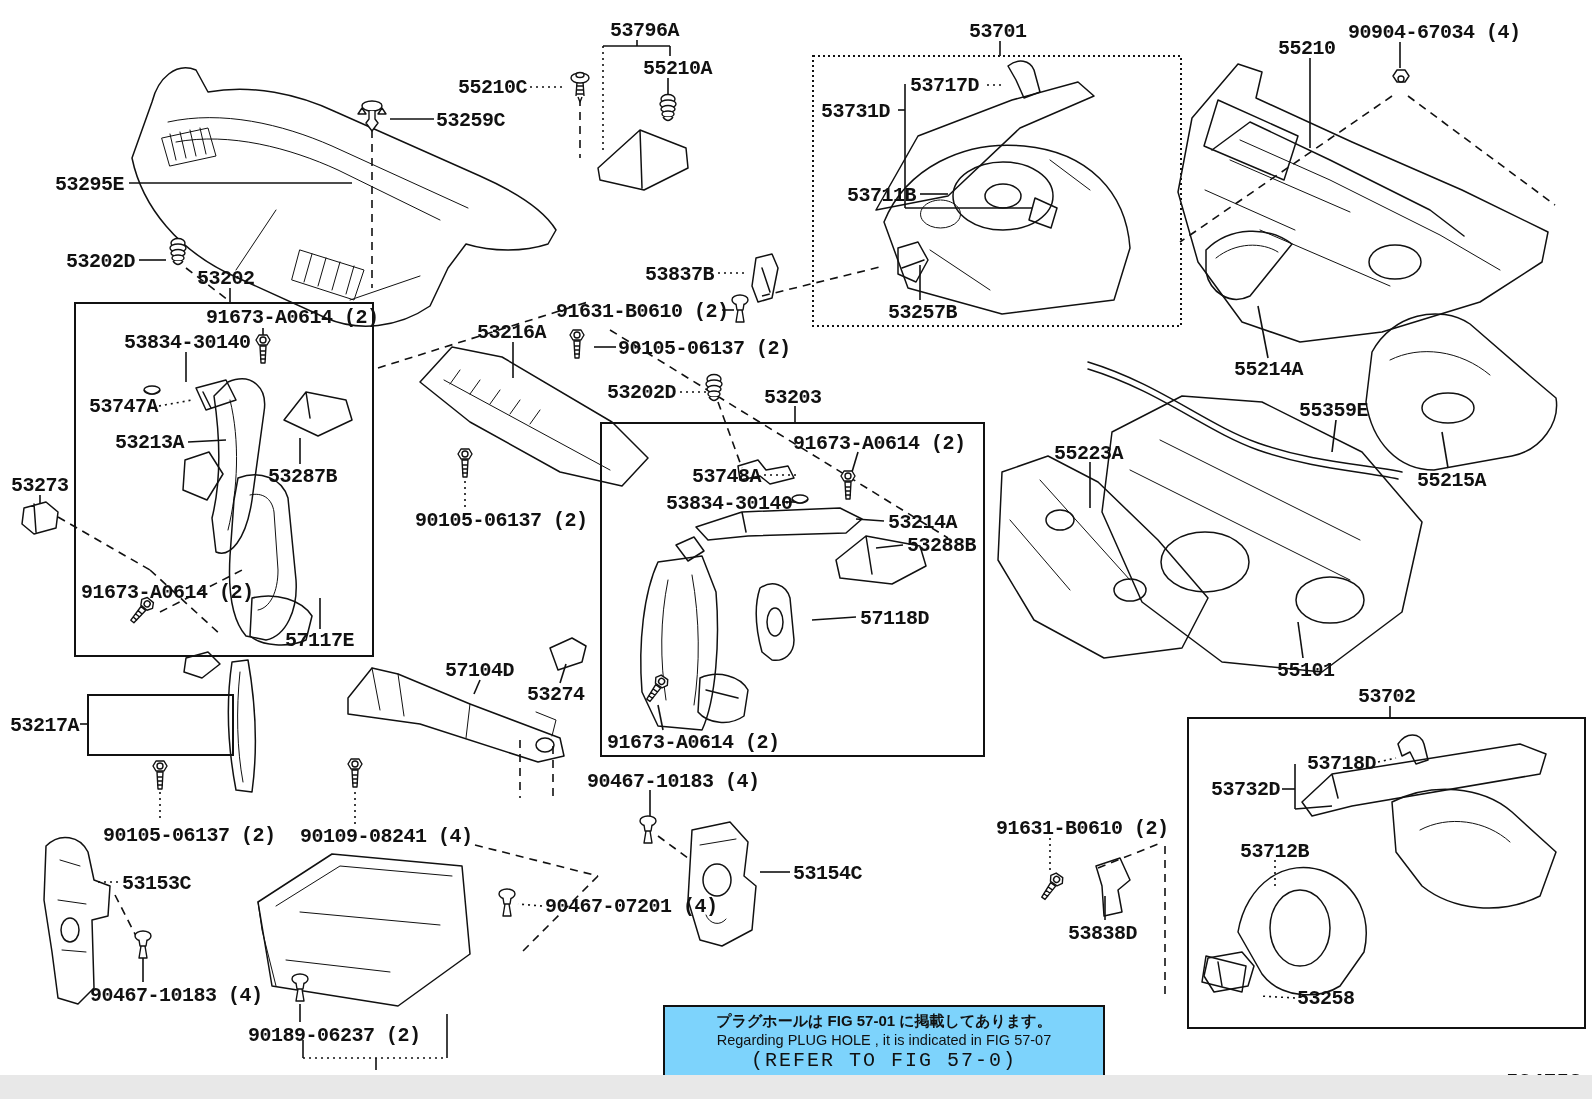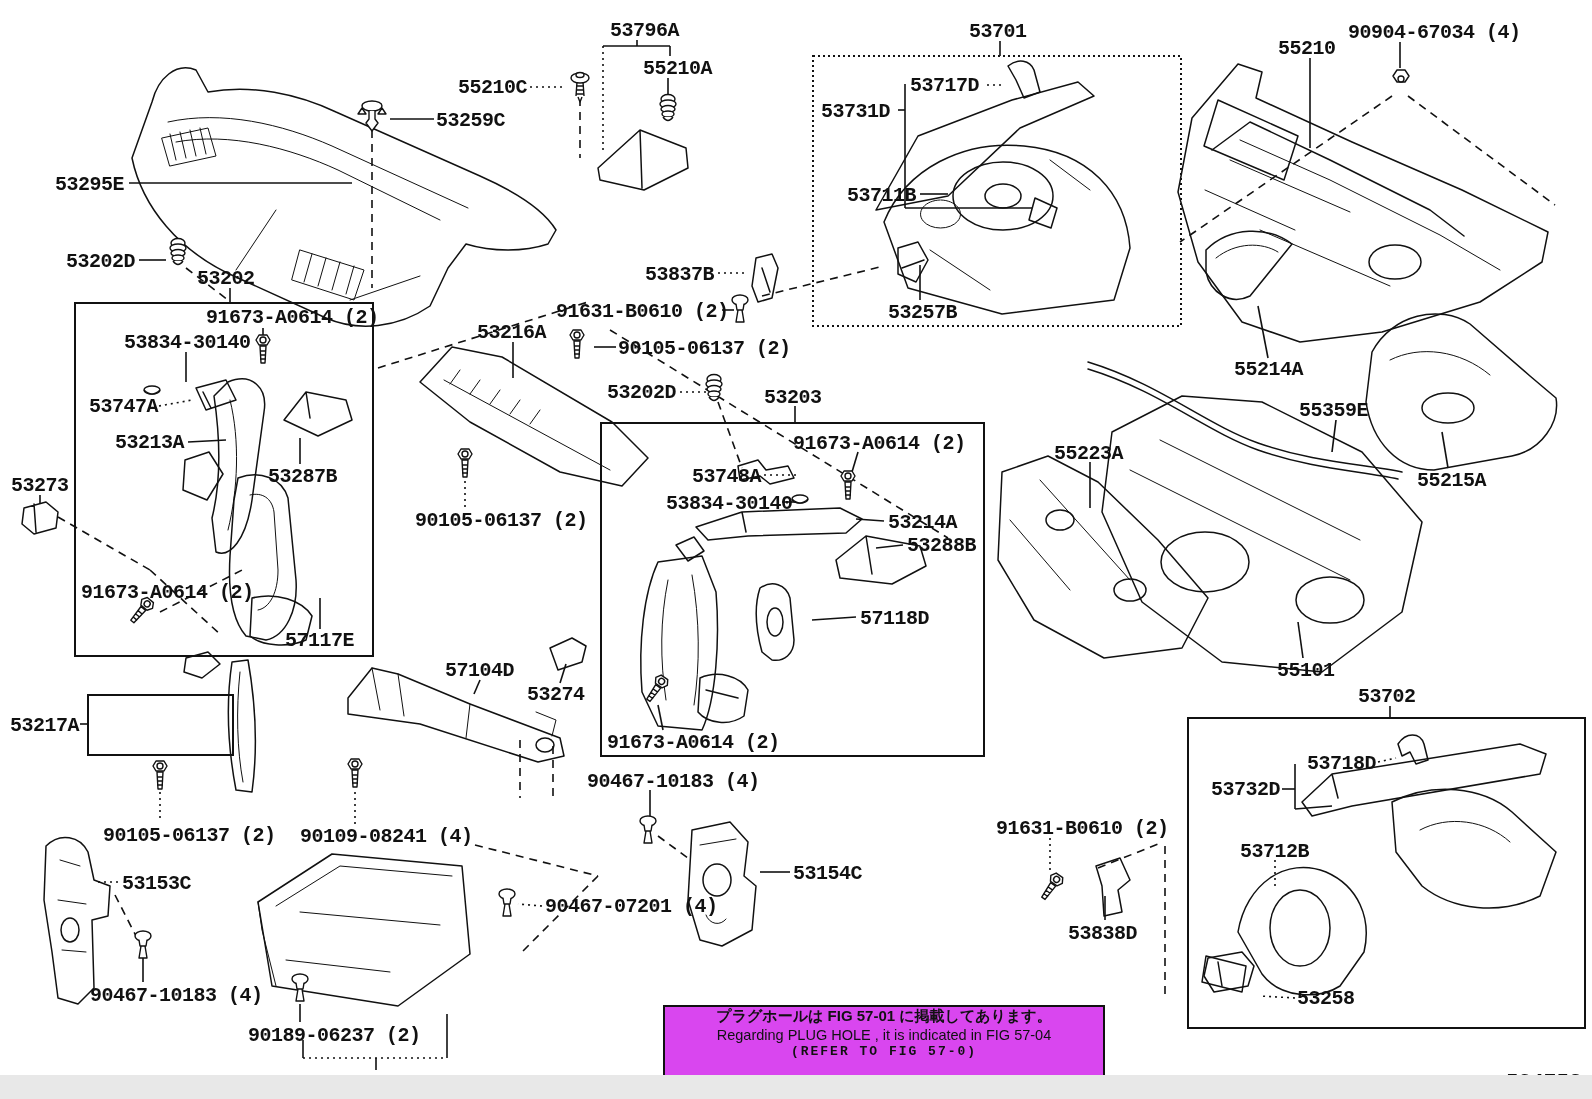--- a/index.html
+++ b/index.html
@@ -11,25 +11,25 @@
   .gbox{fill:none;stroke:#111;stroke-width:2;}
   .gbox.dot{stroke-dasharray:2 3;}
   .lead{stroke:#111;stroke-width:1.6;fill:none;}
   .lead.d{stroke-dasharray:8 6;}
   .lead.o{stroke-dasharray:2 4;}
   .plabel{fill:#111;font-family:"Liberation Mono","DejaVu Sans Mono",monospace;
           font-weight:bold;font-size:20px;letter-spacing:-0.5px;}
   .fast{stroke:#111;stroke-width:1.4;fill:#fff;stroke-linejoin:round;}
   .note-box{position:absolute;left:663px;top:1005px;width:442px;height:73px;
             border:2.5px solid #111;box-sizing:border-box;display:flex;flex-direction:column;
-            align-items:center;gap:1px;background:#d946ef;
+            align-items:center;justify-content:center;gap:1px;background:#7dd3fc;
             font-family:"Liberation Sans","DejaVu Sans",sans-serif;color:#111;}
   .note-jp{font-size:15px;font-weight:bold;}
   .note-en{font-size:14.5px;}
-  .note-ref{font-size:13px;font-weight:bold;letter-spacing:2px;
+  .note-ref{font-size:20px;font-weight:normal;letter-spacing:2px;
             font-family:"Liberation Mono","DejaVu Sans Mono",monospace;}
   .fig-num{position:absolute;left:1506px;top:1070px;font-size:21px;font-weight:bold;color:#111;
            font-family:"Liberation Mono","DejaVu Sans Mono",monospace;}
 </style>
 </head>
 <body>
 
 <div class="stage">
 
   <svg width="1592" height="1099" viewBox="0 0 1592 1099">
@@ -398,18 +398,18 @@
         <text x="300" y="842" class="plabel" font-size="18px">90109-08241 (4)</text>
         <text x="122" y="889" class="plabel">53153C</text>
         <text x="90" y="1001" class="plabel" font-size="18px">90467-10183 (4)</text>
         <text x="248" y="1041" class="plabel" font-size="18px">90189-06237 (2)</text>
         <text x="343" y="1088" class="plabel">53289A</text>
       </g>
   </svg>
 
   <div class="note-box">
     <div class="note-jp">プラグホールは FIG 57-01 に掲載してあります。</div>
-    <div class="note-en">Regarding PLUG HOLE , it is indicated in FIG 57-04</div>
+    <div class="note-en">Regarding PLUG HOLE , it is indicated in FIG 57-07</div>
     <div class="note-ref">(REFER TO FIG 57-0)</div>
   </div>
 
   <div class="fig-num">534758</div>
 </div>
 
 </body></html>

